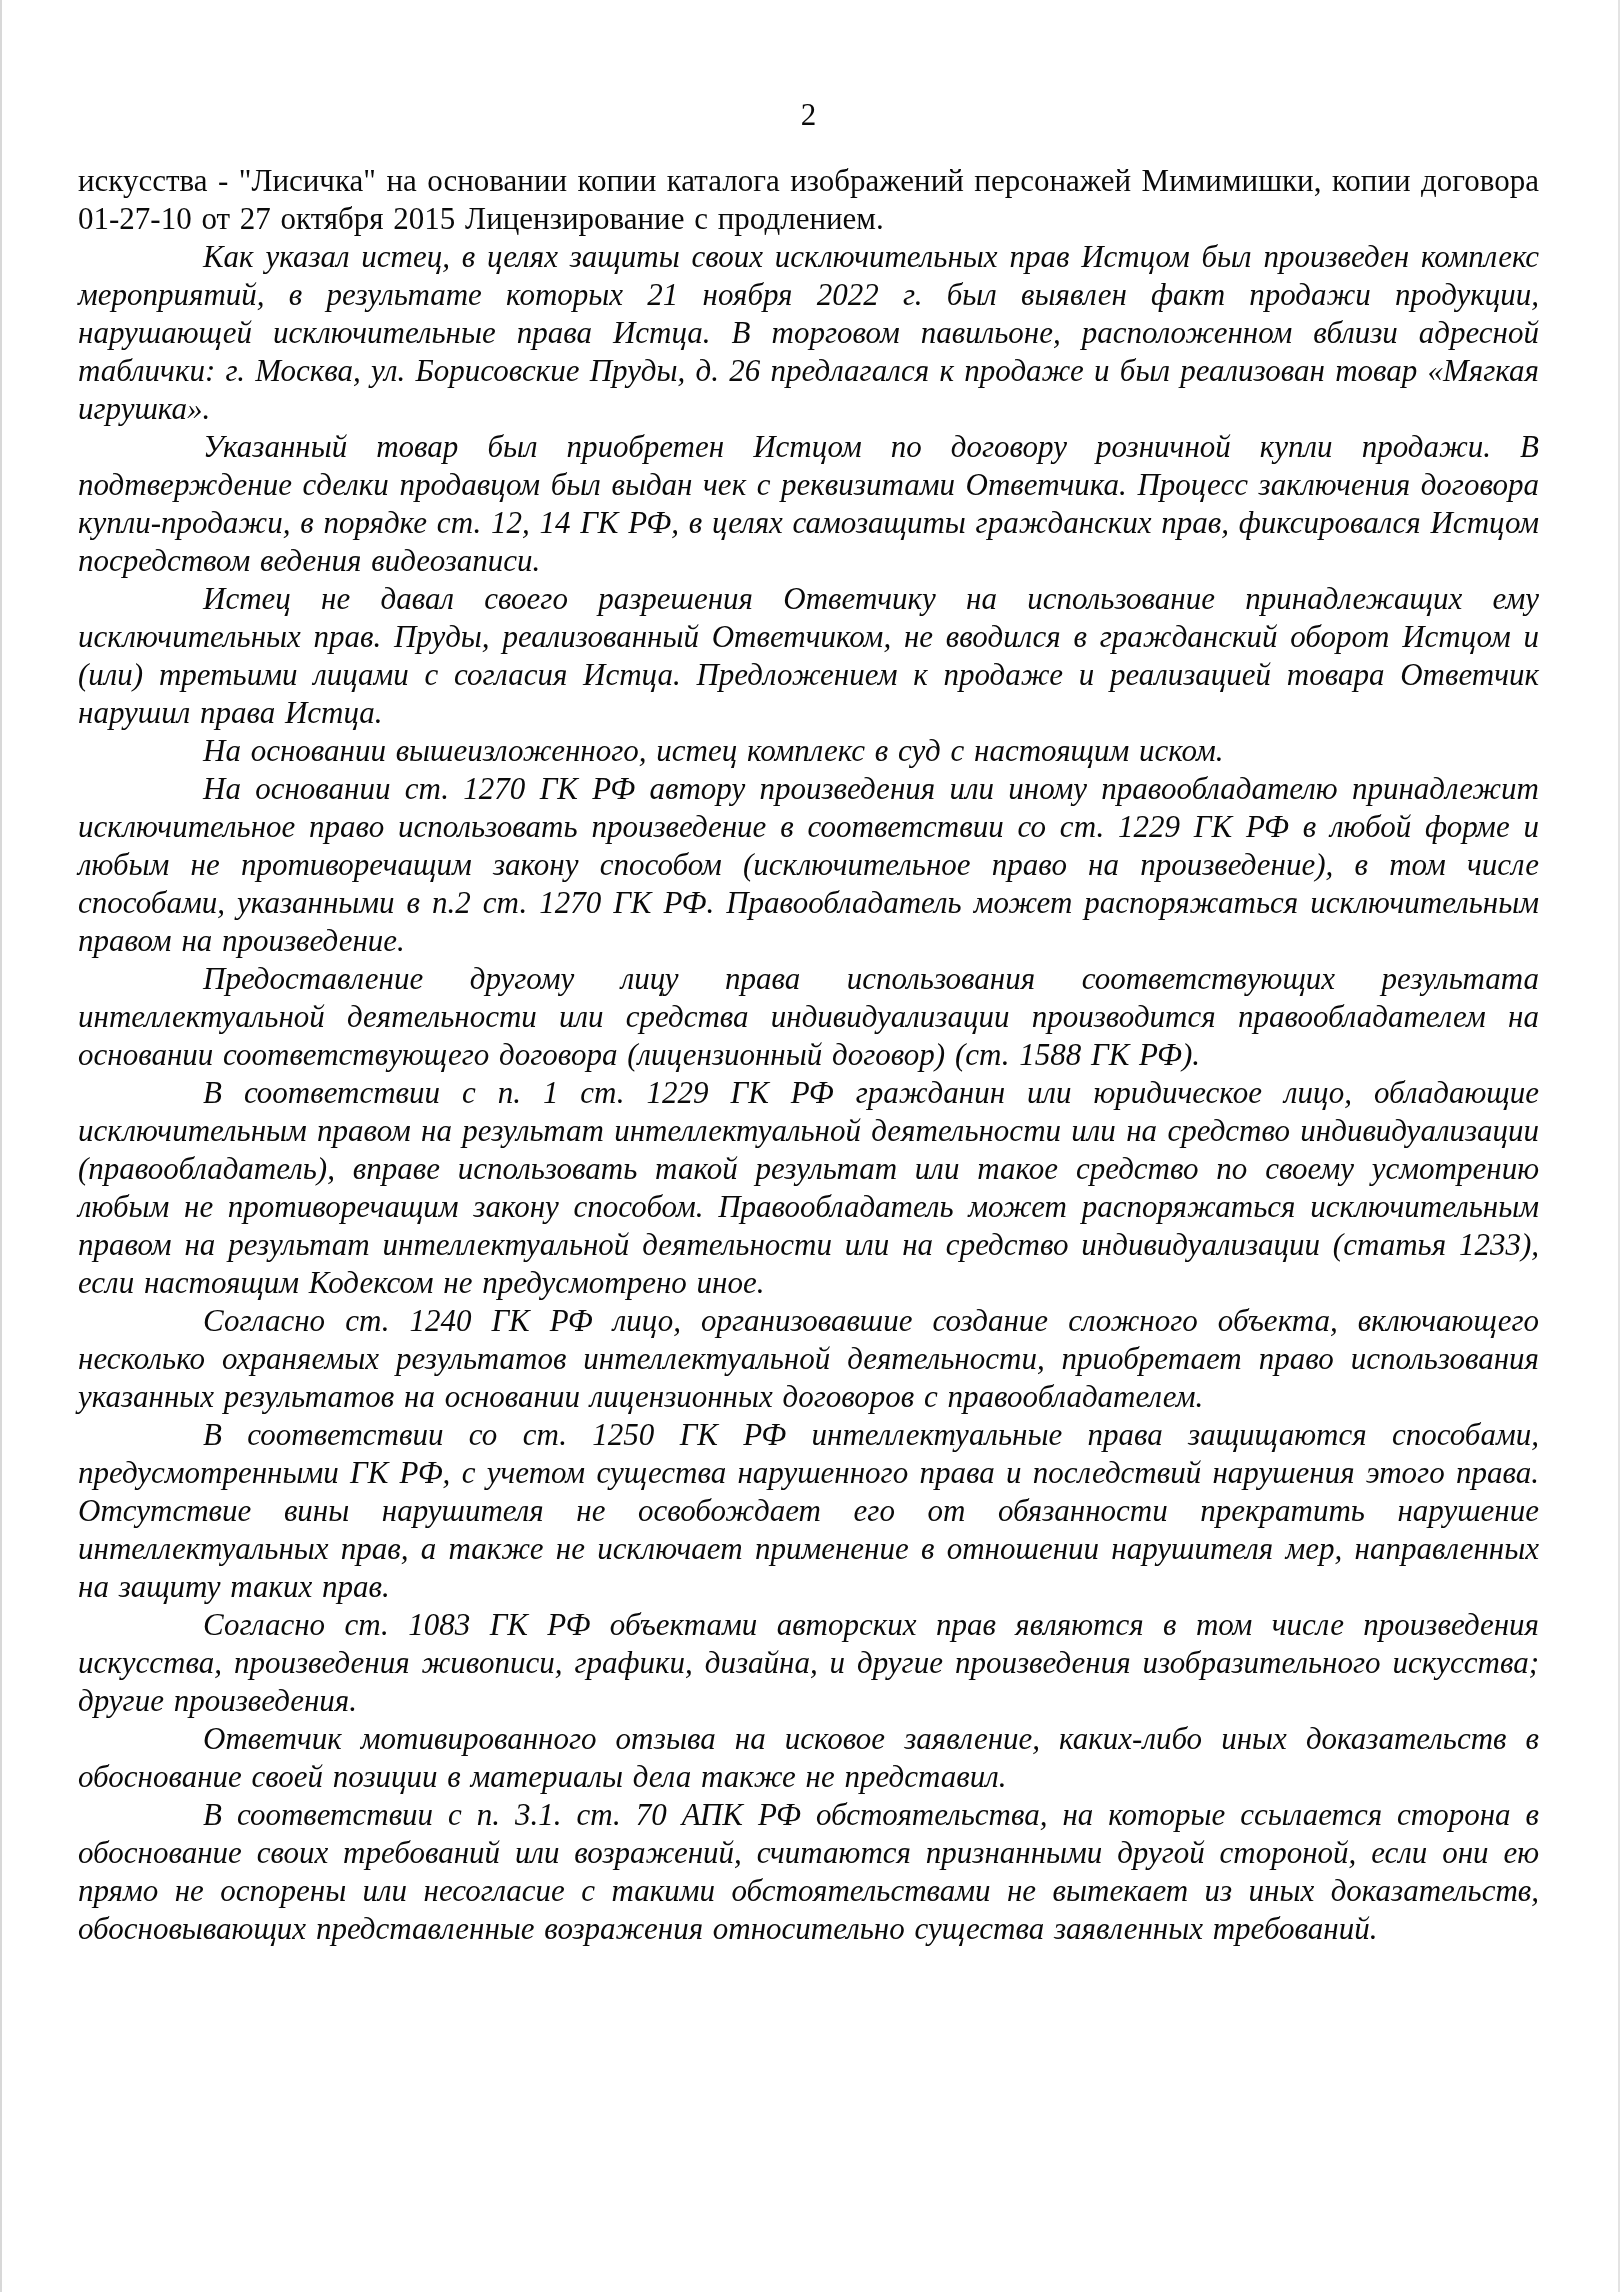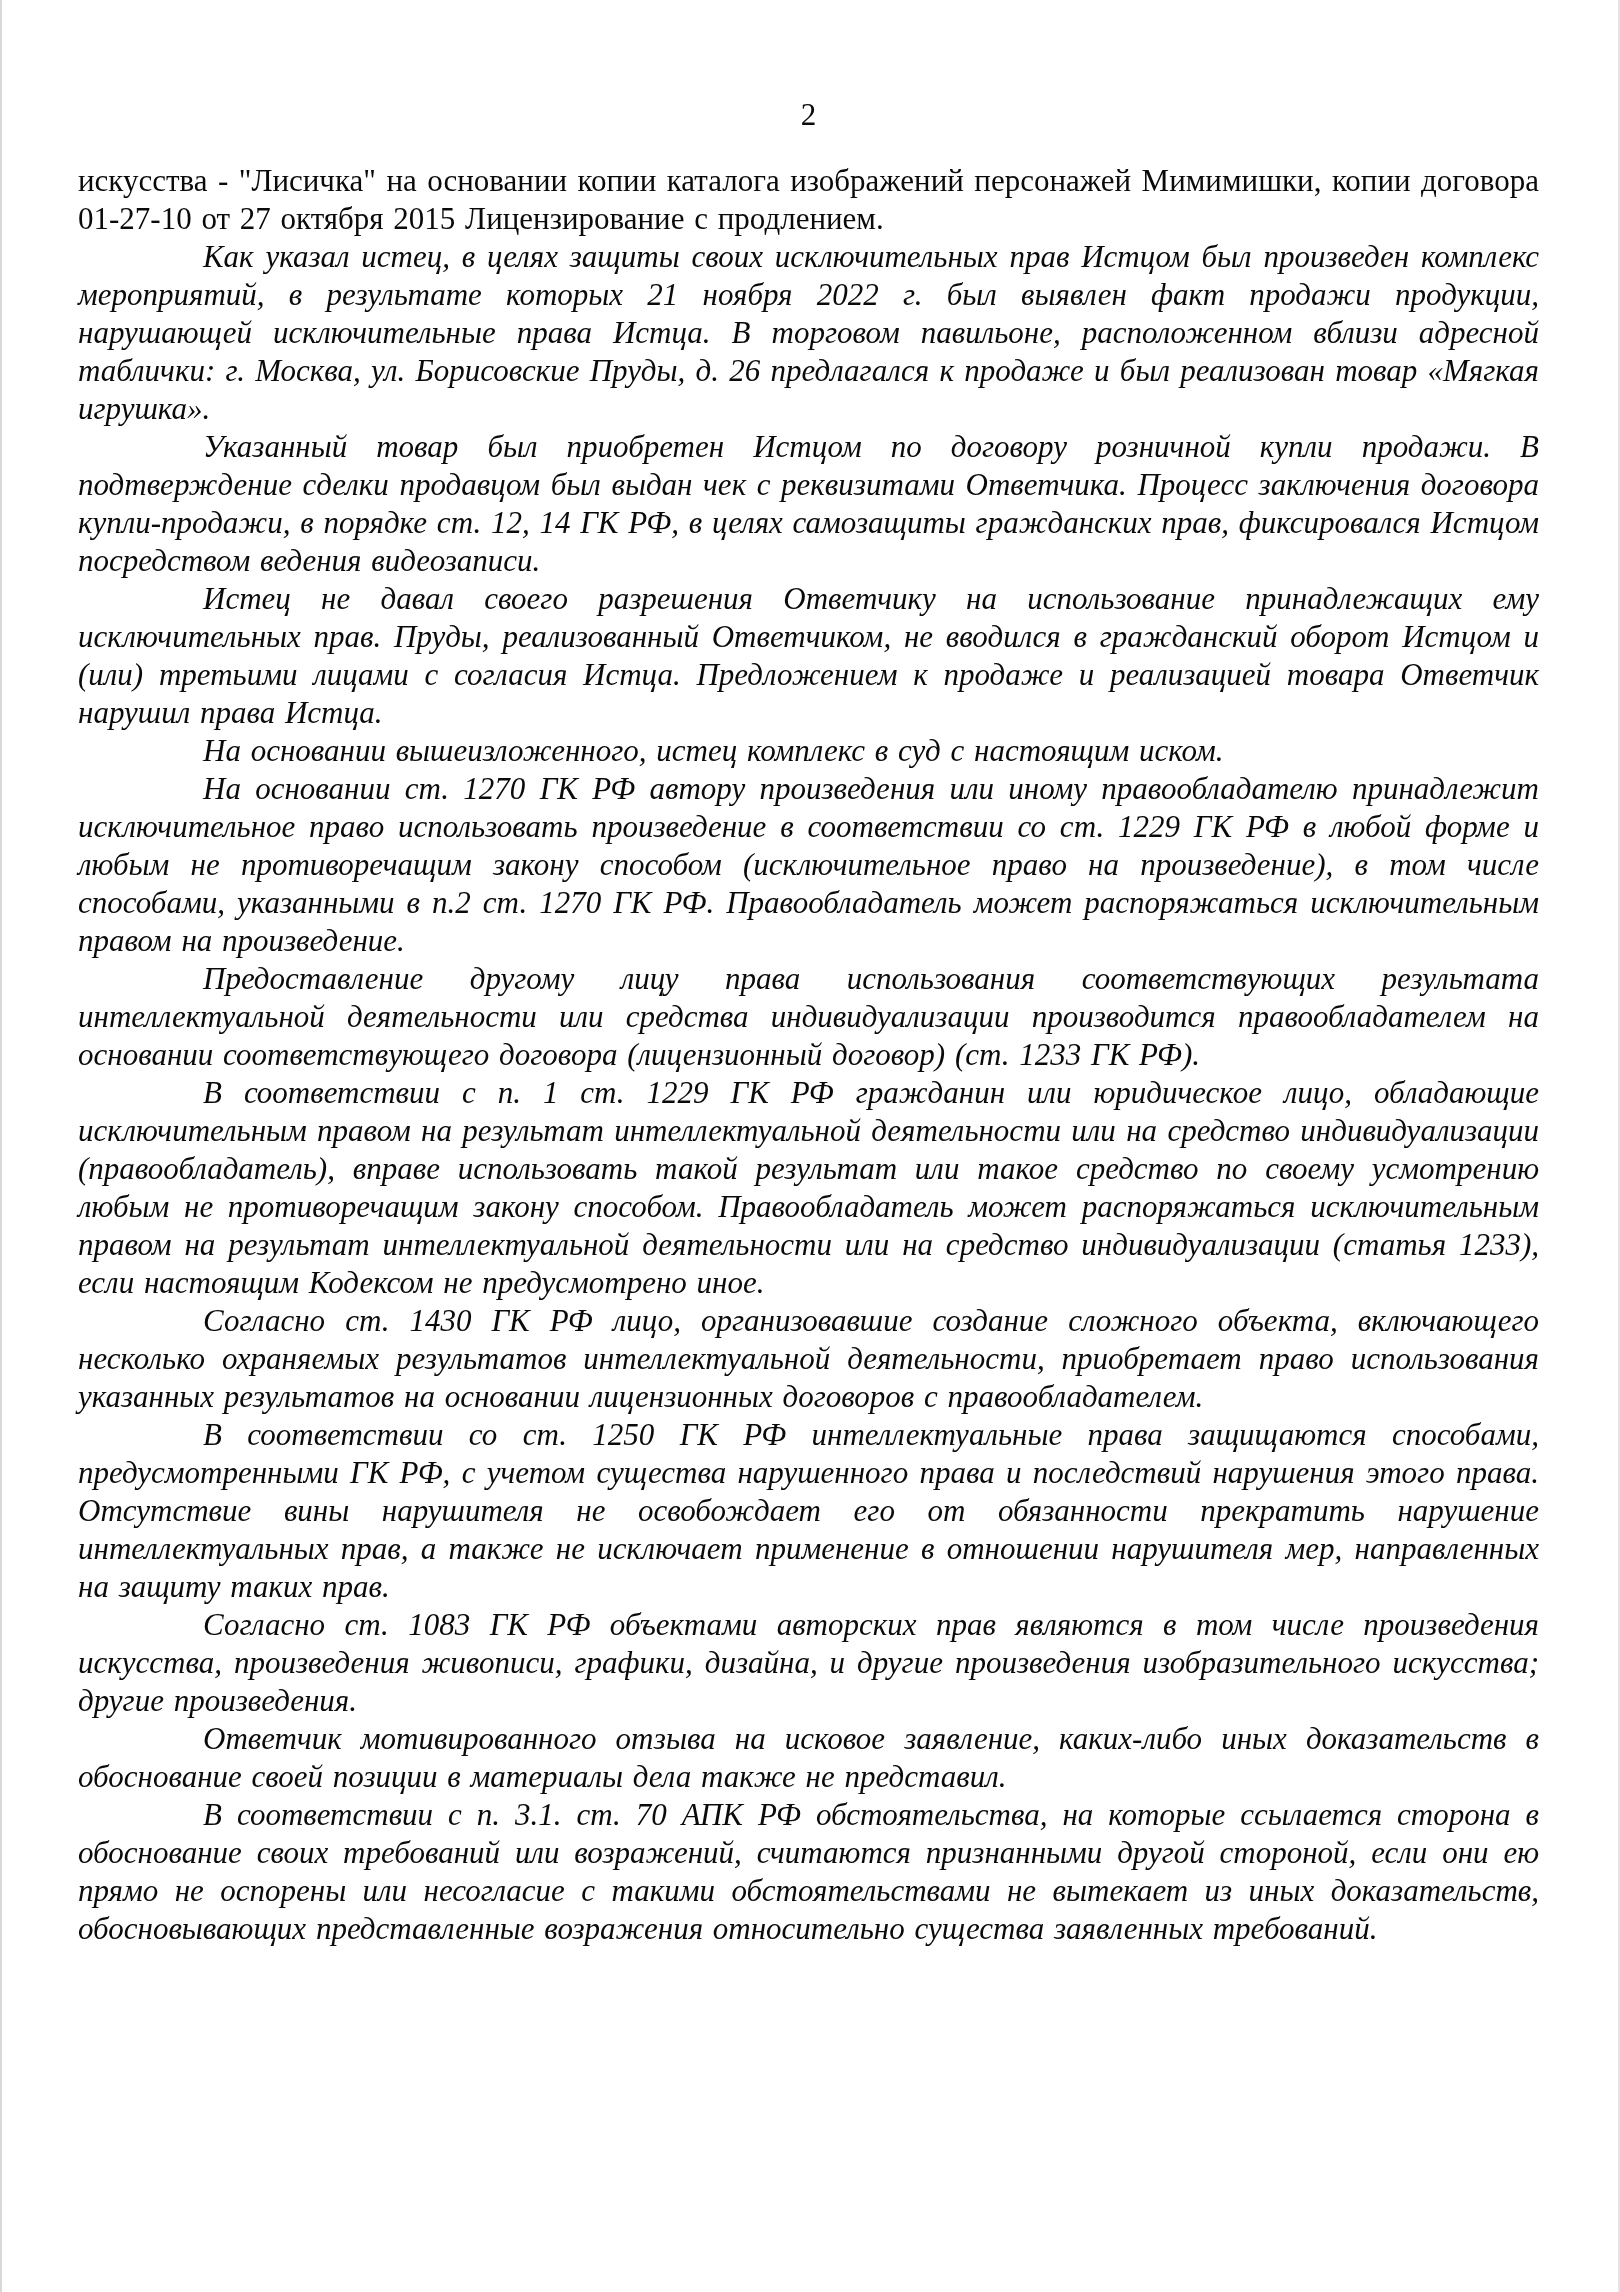--- a/index.html
+++ b/index.html
@@ -59,23 +59,23 @@
   <div class="scan-edge-right"></div>
   <div class="content">
     <div class="page-number">2</div>
     <div class="body-text">
         <p class="para">искусства - "Лисичка" на основании копии каталога изображений персонажей Мимимишки, копии договора 01-27-10 от 27 октября 2015 Лицензирование с продлением.</p>
         <p class="para indent">Как указал истец, в целях защиты своих исключительных прав Истцом был произведен комплекс мероприятий, в результате которых 21 ноября 2022 г. был выявлен факт продажи продукции, нарушающей исключительные права Истца. В торговом павильоне, расположенном вблизи адресной таблички: г. Москва, ул. Борисовские Пруды, д. 26 предлагался к продаже и был реализован товар «Мягкая игрушка».</p>
         <p class="para indent">Указанный товар был приобретен Истцом по договору розничной купли продажи. В подтверждение сделки продавцом был выдан чек с реквизитами Ответчика. Процесс заключения договора купли-продажи, в порядке ст. 12, 14 ГК РФ, в целях самозащиты гражданских прав, фиксировался Истцом посредством ведения видеозаписи.</p>
         <p class="para indent">Истец не давал своего разрешения Ответчику на использование принадлежащих ему исключительных прав. Пруды, реализованный Ответчиком, не вводился в гражданский оборот Истцом и (или) третьими лицами с согласия Истца. Предложением к продаже и реализацией товара Ответчик нарушил права Истца.</p>
         <p class="para indent">На основании вышеизложенного, истец комплекс в суд с настоящим иском.</p>
         <p class="para indent">На основании ст. 1270 ГК РФ автору произведения или иному правообладателю принадлежит исключительное право использовать произведение в соответствии со ст. 1229 ГК РФ в любой форме и любым не противоречащим закону способом (исключительное право на произведение), в том числе способами, указанными в п.2 ст. 1270 ГК РФ. Правообладатель может распоряжаться исключительным правом на произведение.</p>
-        <p class="para indent">Предоставление другому лицу права использования соответствующих результата интеллектуальной деятельности или средства индивидуализации производится правообладателем на основании соответствующего договора (лицензионный договор) (ст. 1233 ГК РФ).</p>
+        <p class="para indent">Предоставление другому лицу права использования соответствующих результата интеллектуальной деятельности или средства индивидуализации производится правообладателем на основании соответствующего договора (лицензионный договор) (ст. 1588 ГК РФ).</p>
         <p class="para indent">В соответствии с п. 1 ст. 1229 ГК РФ гражданин или юридическое лицо, обладающие исключительным правом на результат интеллектуальной деятельности или на средство индивидуализации (правообладатель), вправе использовать такой результат или такое средство по своему усмотрению любым не противоречащим закону способом. Правообладатель может распоряжаться исключительным правом на результат интеллектуальной деятельности или на средство индивидуализации (статья 1233), если настоящим Кодексом не предусмотрено иное.</p>
-        <p class="para indent">Согласно ст. 1430 ГК РФ лицо, организовавшие создание сложного объекта, включающего несколько охраняемых результатов интеллектуальной деятельности, приобретает право использования указанных результатов на основании лицензионных договоров с правообладателем.</p>
+        <p class="para indent">Согласно ст. 1240 ГК РФ лицо, организовавшие создание сложного объекта, включающего несколько охраняемых результатов интеллектуальной деятельности, приобретает право использования указанных результатов на основании лицензионных договоров с правообладателем.</p>
         <p class="para indent">В соответствии со ст. 1250 ГК РФ интеллектуальные права защищаются способами, предусмотренными ГК РФ, с учетом существа нарушенного права и последствий нарушения этого права. Отсутствие вины нарушителя не освобождает его от обязанности прекратить нарушение интеллектуальных прав, а также не исключает применение в отношении нарушителя мер, направленных на защиту таких прав.</p>
         <p class="para indent">Согласно ст. 1083 ГК РФ объектами авторских прав являются в том числе произведения искусства, произведения живописи, графики, дизайна, и другие произведения изобразительного искусства; другие произведения.</p>
         <p class="para indent">Ответчик мотивированного отзыва на исковое заявление, каких-либо иных доказательств в обоснование своей позиции в материалы дела также не представил.</p>
         <p class="para indent">В соответствии с п. 3.1. ст. 70 АПК РФ обстоятельства, на которые ссылается сторона в обоснование своих требований или возражений, считаются признанными другой стороной, если они ею прямо не оспорены или несогласие с такими обстоятельствами не вытекает из иных доказательств, обосновывающих представленные возражения относительно существа заявленных требований.</p>
       </div>
   </div>
 </div>
 
 
 </body></html>

